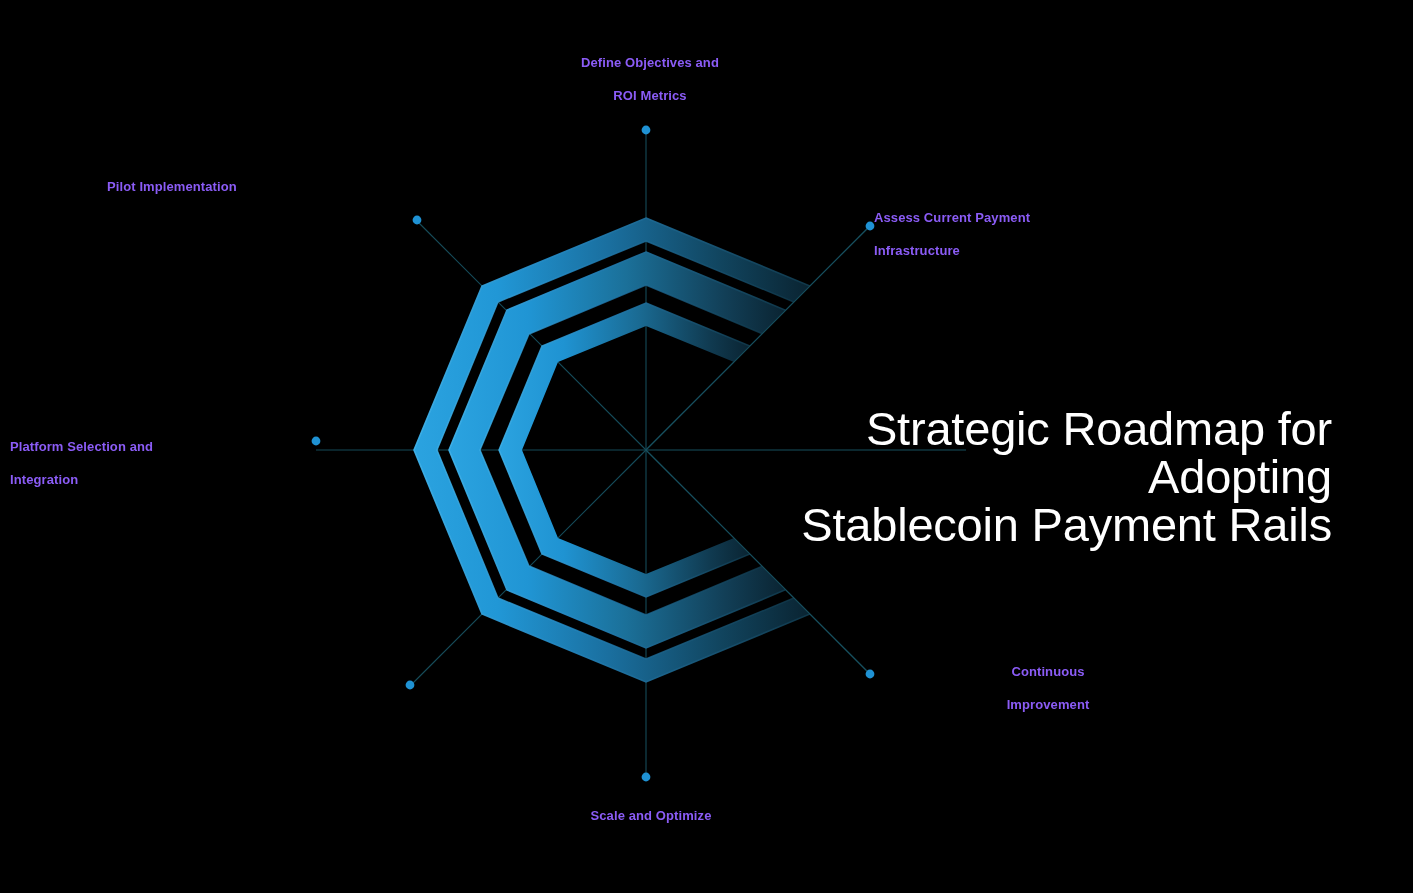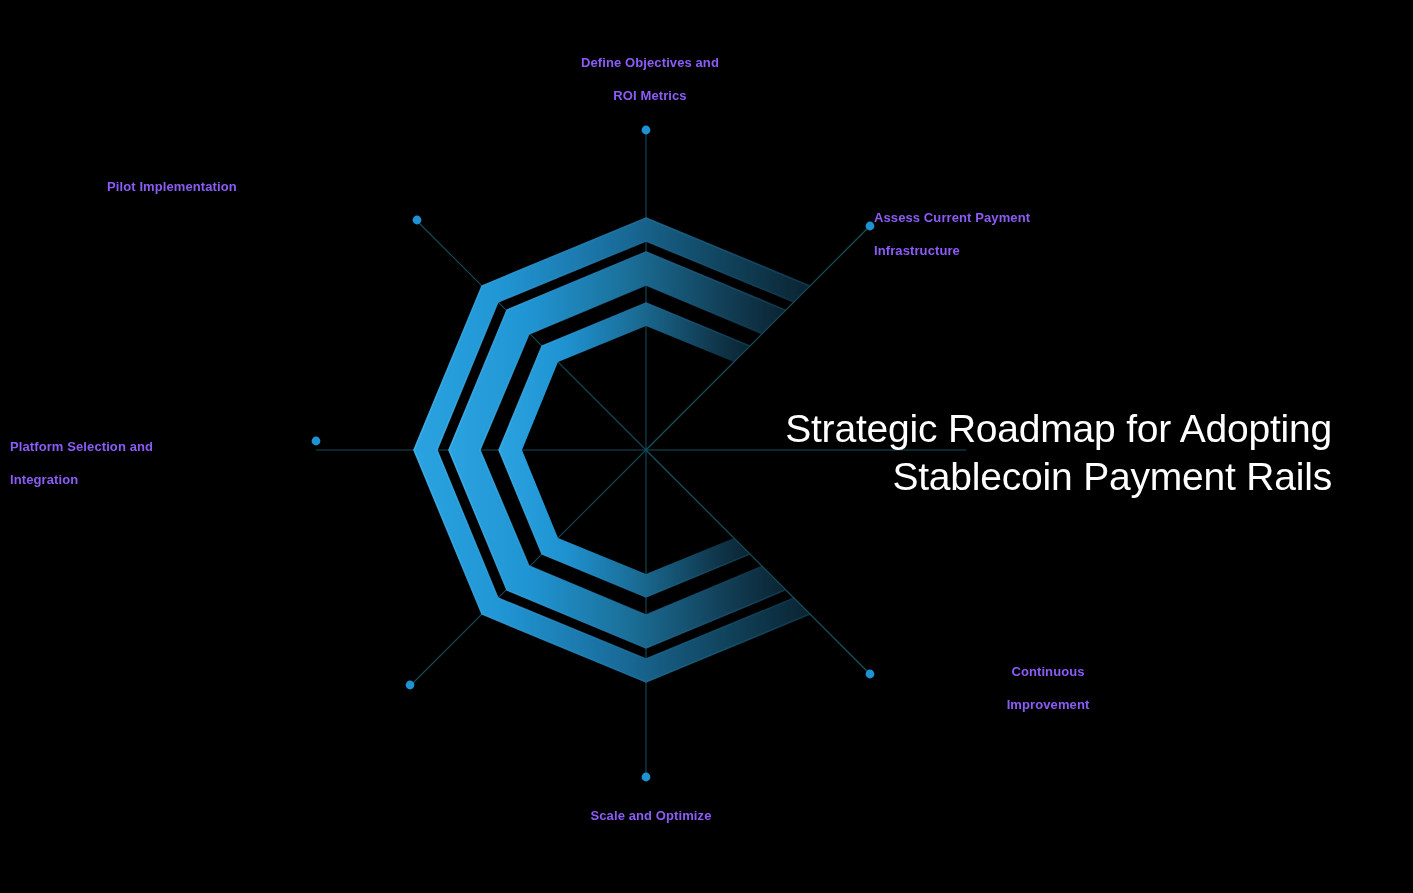--- a/index.html
+++ b/index.html
@@ -46,21 +46,21 @@
   .lbl-right  { text-align: left; }
 
   #chart-title {
     position: absolute;
     left: 700px;
     top: 405px;
     width: 632px;
     text-align: right;
     font-family: "Liberation Sans", sans-serif;
     font-weight: 400;
-    font-size: 39px;
+    font-size: 47px;
     line-height: 48px;
     color: #ffffff;
     white-space: pre-line;
     letter-spacing: -0.2px;
   }
 </style>
 </head>
 <body>
 
 <div id="stage">

